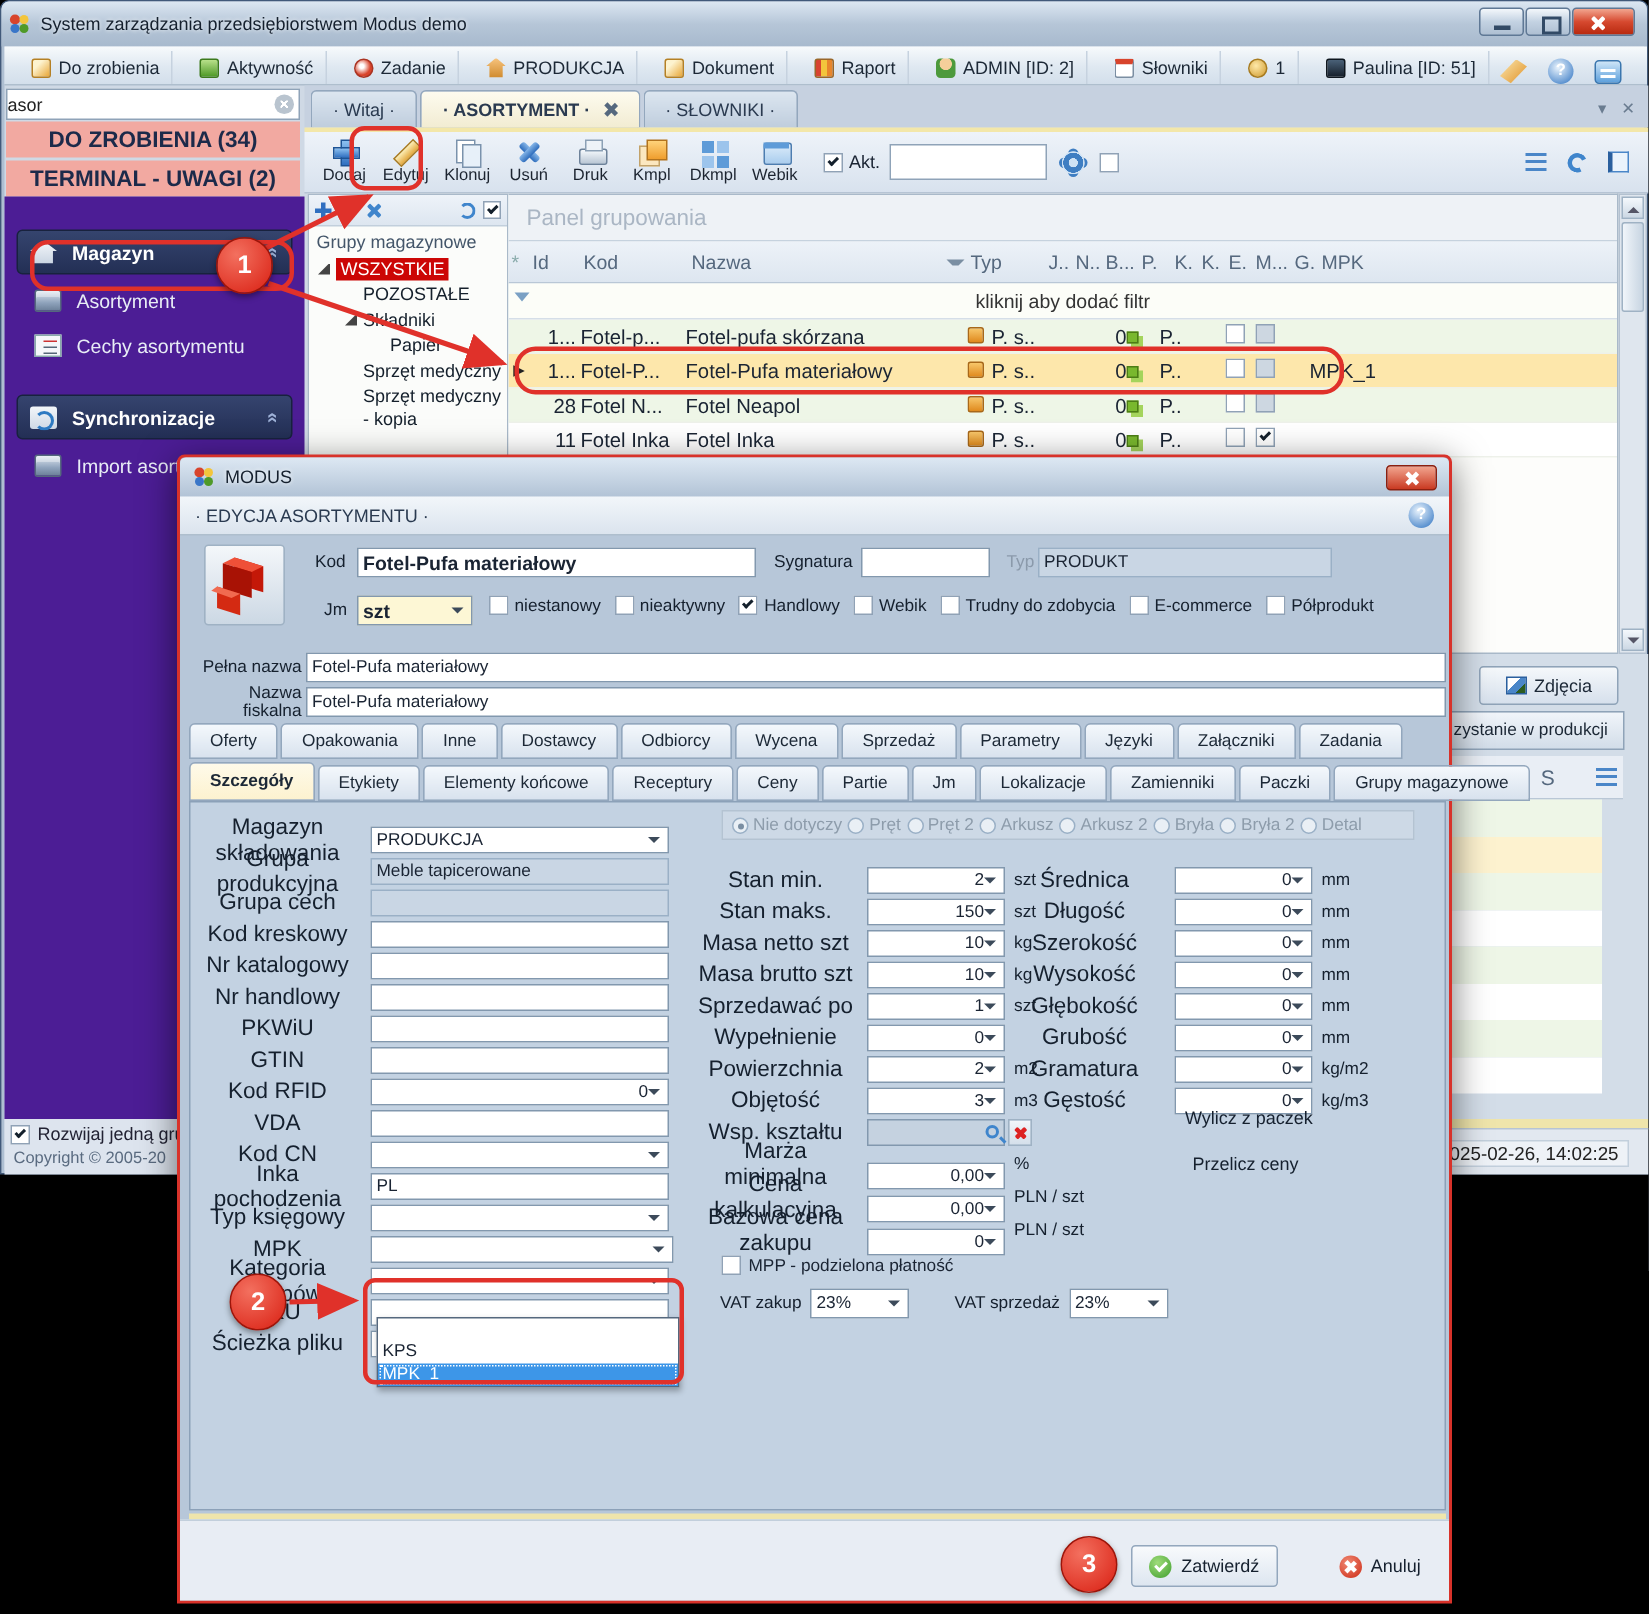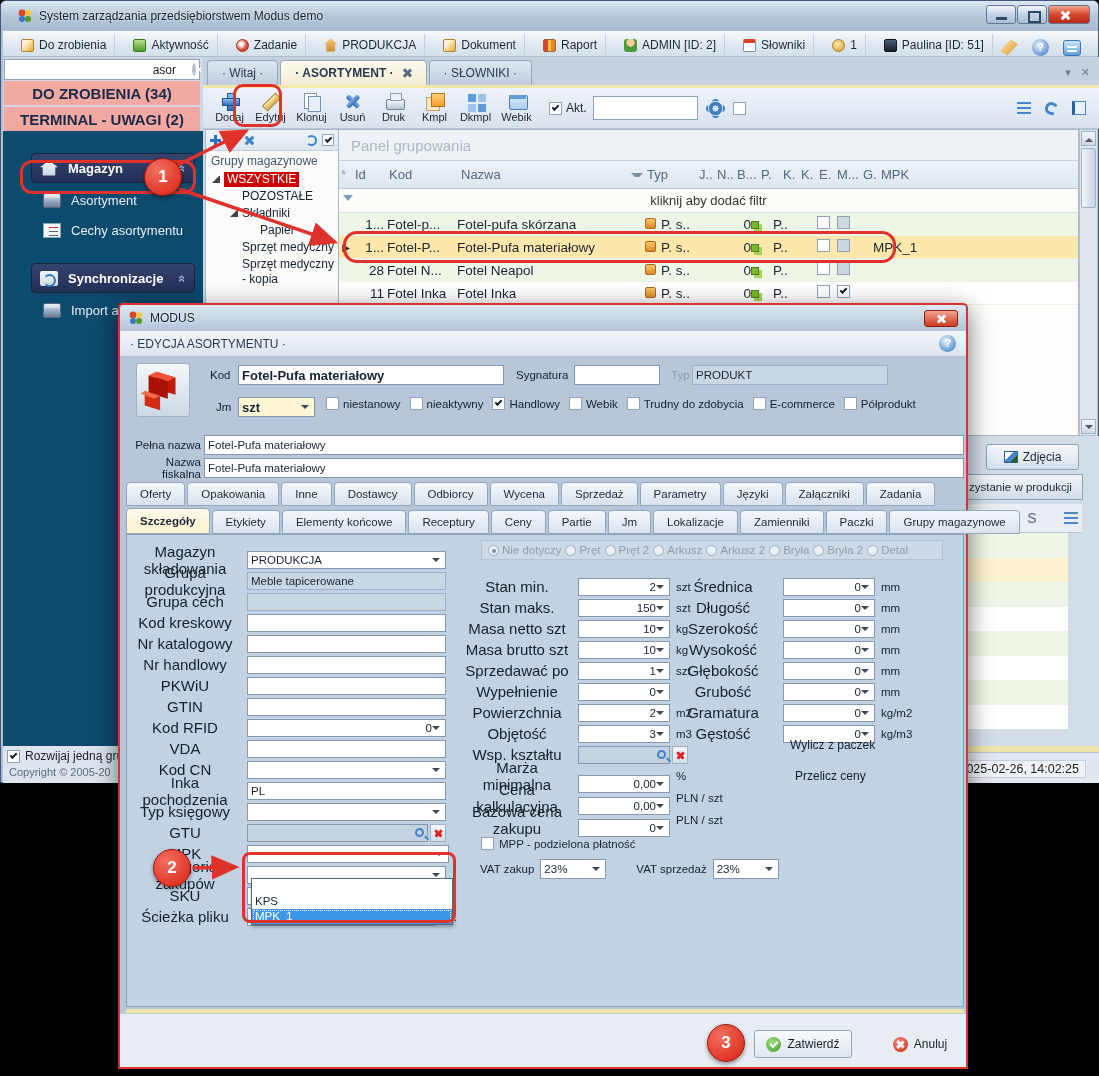--- a/index.html
+++ b/index.html
@@ -6,21 +6,21 @@
   *{box-sizing:border-box;}
   #stage{position:relative;width:1099px;height:1076px;background:#000;overflow:hidden;
          font-family:"Liberation Sans","DejaVu Sans",sans-serif;font-size:12px;color:#1a2433;}
 
   
   #mainwin{position:absolute;left:0;top:0;width:1099px;height:783px;
     background:#cfd9e5;border:1px solid #41597a;border-radius:6px 6px 0 0;
     box-shadow:inset 0 0 0 2px #aebfd2;}
   .titlebar{position:absolute;left:0;top:0;width:100%;height:30px;
     background:linear-gradient(#dce7f2,#b6c6d8 50%,#a7b9cd);border-radius:5px 5px 0 0;
-    display:flex;align-items:center;padding:0 16px;}
+    display:flex;align-items:center;padding:0 4px;}
   .titlebar .ttl{font-size:12px;color:#15202e;text-shadow:0 0 3px #fff;margin-left:6px;}
   .winbtns{position:absolute;right:8px;top:4px;display:flex;gap:1px;}
   .wbtn{width:30px;height:19px;border:1px solid #5f7895;border-radius:3px;
     background:linear-gradient(#f3f7fb,#c3d2e2 50%,#aebfd2);position:relative;}
   .wbtn.close{width:42px;background:linear-gradient(#f2a58f,#d6492f 50%,#b8290f);}
   .wbtn.min::after{content:"";position:absolute;left:9px;top:11px;width:11px;height:3px;background:#324a66;}
   .wbtn.max::after{content:"";position:absolute;left:10px;top:5px;width:9px;height:8px;border:2px solid #324a66;}
   .wbtn.close::before,.wbtn.close::after{content:"";position:absolute;left:15px;top:4px;width:3px;height:11px;background:#fff;border-radius:1px;}
   .wbtn.close::before{transform:rotate(45deg);} .wbtn.close::after{transform:rotate(-45deg);}
 
@@ -40,27 +40,27 @@
   .mi.k-pc .ico{background:linear-gradient(#4a6178,#16202c);border:1px solid #0e161e;border-radius:2px;}
   .mr-ico{width:18px;height:16px;margin:0 7px;border-radius:3px;}
   .mr-ink{background:linear-gradient(135deg,#fbe7b0,#df8f22);clip-path:polygon(0 70%,60% 0,100% 30%,40% 100%);}
   .mr-help{width:17px;height:17px;border-radius:50%;background:radial-gradient(circle at 40% 35%,#eaf4fd,#2a70c0);color:#fff;font-weight:bold;font-size:11px;text-align:center;line-height:17px;}
   .mr-help::after{content:"?";}
   .mr-chat{background:linear-gradient(#cfe6f8,#5da0dc);border:1px solid #3a76ae;border-radius:3px;position:relative;}
   .mr-chat::after{content:"";position:absolute;left:3px;top:5px;width:10px;height:2px;background:#fff;box-shadow:0 4px 0 #fff;}
 
   
   .side-search{position:absolute;left:3px;top:58px;width:196px;height:21px;background:#fff;border:1px solid #8fa3b8;display:flex;align-items:center;}
-  .side-search input{flex:1;border:0;outline:0;font:12px "Liberation Sans",sans-serif;padding:0 16px;background:transparent;color:#222;text-align:right;}
+  .side-search input{flex:1;border:0;outline:0;font:12px "Liberation Sans",sans-serif;padding:0 0;background:transparent;color:#222;}
   .clear-circle{width:13px;height:13px;border-radius:50%;background:#b9c4cf;color:#fff;font-size:9px;line-height:13px;text-align:center;margin-right:3px;position:relative;}
   .clear-circle::after{content:"";position:absolute;left:4px;top:4px;width:5px;height:5px;
      background:linear-gradient(45deg,transparent 40%,#fff 40% 60%,transparent 60%),linear-gradient(-45deg,transparent 40%,#fff 40% 60%,transparent 60%);}
   .banner{position:absolute;left:3px;width:196px;height:24px;background:#f2a9a1;color:#1c2a4a;
     font-weight:bold;font-size:15px;display:flex;align-items:center;justify-content:center;}
-  .sidebar{position:absolute;left:2px;top:130px;width:200px;height:615px;background:#0c4a6e;padding-top:18px;padding-left:20px;}
+  .sidebar{position:absolute;left:2px;top:130px;width:200px;height:615px;background:#4c1d95;padding-top:18px;}
   .sb-sec{margin:4px 8px 2px;height:30px;border-radius:4px;background:linear-gradient(#35446e,#232f55);
     display:flex;align-items:center;padding:0 8px;color:#fff;font-weight:bold;font-size:13px;border:1px solid #18223e;}
   .sb-sec .chev{margin-left:auto;color:#9fb2d8;transform:rotate(90deg);font-size:13px;}
   .sb-item{height:30px;display:flex;align-items:center;padding:0 14px 0 20px;color:#e8edf6;font-size:13px;}
   .sb-ico{width:18px;height:15px;margin-right:10px;flex:none;}
   .ic-house{background:linear-gradient(#f3f6fa,#c9d4e2);clip-path:polygon(50% 0,100% 45%,85% 45%,85% 100%,15% 100%,15% 45%,0 45%);}
   .ic-cube{background:linear-gradient(#dfe7f0,#8fa3bc 60%,#6c8099);border:1px solid #55687e;border-radius:2px;box-shadow:inset 0 4px 0 rgba(255,255,255,.35);}
   .ic-list{background:#f4f7fa;border:1px solid #8aa;position:relative;}
   .ic-list::after{content:"";position:absolute;left:5px;top:3px;width:9px;height:1.5px;background:#c33;box-shadow:0 4px 0 #567,0 8px 0 #567;}
   .ic-sync{background:linear-gradient(#f3f6fa,#cfd9e5);border-radius:2px;position:relative;}
@@ -921,30 +921,20 @@
             <div class="frow k-combo">
             <span class="flabel">Typ księgowy</span>
             <span class="fbox">
               <span class="fval"></span>
                 <span class="dar"></span>
             </span>
 
             <span class="funit"></span>
             <span class="fsuffix"></span>
           </div>
-            <div class="frow k-search">
-            <span class="flabel">GTU</span>
-            <span class="fbox">
-              <span class="fval"></span>
-                <span class="mag"></span>
-            </span>
-            <span class="redx"></span>
-            <span class="funit"></span>
-            <span class="fsuffix"></span>
-          </div>
           </div>
         <div class="frow">
           <span class="flabel">MPK</span>
           <span class="fbox">
             <span class="fval"></span>
               <span class="dar" style="display:block;"></span>
           </span>
         </div>
         <div>
 

